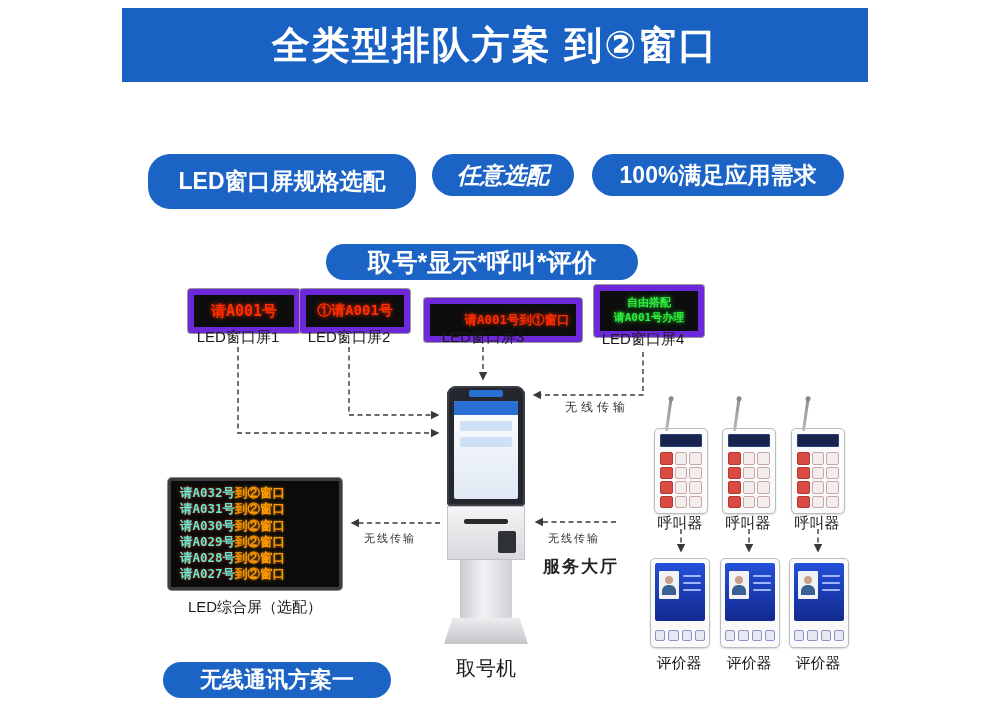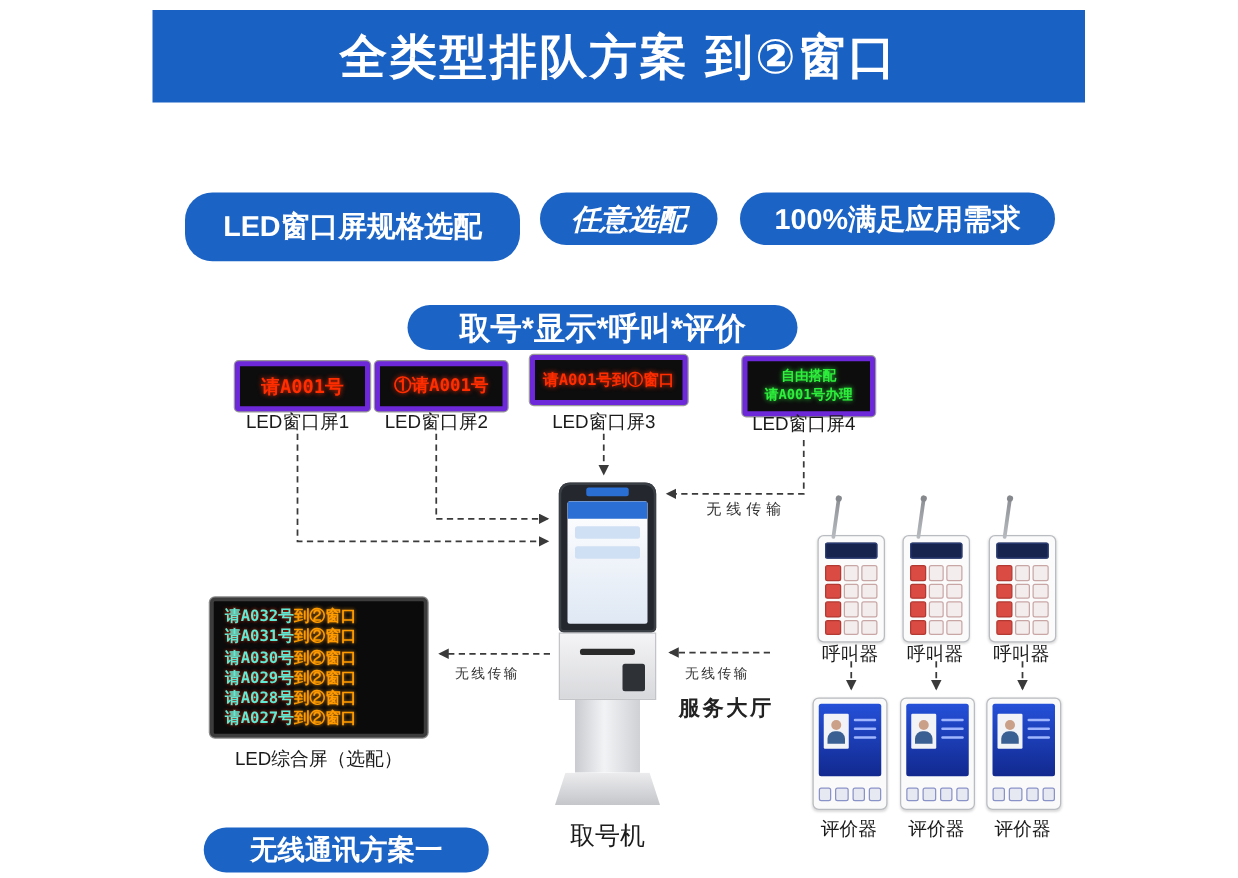--- a/index.html
+++ b/index.html
@@ -14,25 +14,25 @@
   
   .pill{position:absolute;background:#1b63c5;color:#fff;display:flex;align-items:center;
     justify-content:center;border-radius:22px;font-weight:bold;white-space:nowrap;}
   .pill-spec{left:148px;top:154px;width:268px;height:55px;font-size:23px;}
   .pill-optional{left:432px;top:154px;width:142px;height:42px;font-size:23px;font-style:italic;}
   .pill-satisfy{left:592px;top:154px;width:252px;height:42px;font-size:23px;}
   .pill-flow{left:326px;top:228px;width:312px;height:36px;font-size:25px;border-radius:18px;margin-top:16px;}
   .pill-bottom{left:163px;top:662px;width:228px;height:36px;font-size:22px;border-radius:18px;}
 
   
-  .led-screen{position:absolute;background:#0d0d0d;border:4px solid #6d28d9;border-radius:3px;
+  .led-screen{position:absolute;background:#0d0d0d;border:6px solid #6d28d9;border-radius:3px;
     box-shadow:0 0 0 1px #999;display:flex;flex-direction:column;align-items:center;justify-content:center;}
   .s1{left:188px;top:289px;width:100px;height:32px;}
   .s2{left:300px;top:289px;width:98px;height:32px;}
-  .s3{left:424px;top:284px;width:118px;height:32px;}
+  .s3{left:424px;top:298px;width:118px;height:32px;padding-left:28px;}
   .s4{left:594px;top:285px;width:98px;height:40px;}
   .led-text{font-family:"DejaVu Sans Mono",monospace;font-weight:bold;color:#ff2d00;
     text-shadow:0 0 4px rgba(255,45,0,.9);white-space:nowrap;}
   .s1 .led-text{font-size:15px;}
   .s2 .led-text{font-size:14px;}
   .s3 .led-text{font-size:12.5px;}
   .led-green{color:#2def3c;text-shadow:0 0 4px rgba(45,239,60,.9);font-size:11px;line-height:1.35;}
 
   
   .dev-label{position:absolute;color:#1a1a1a;font-size:15px;text-align:center;white-space:nowrap;}

